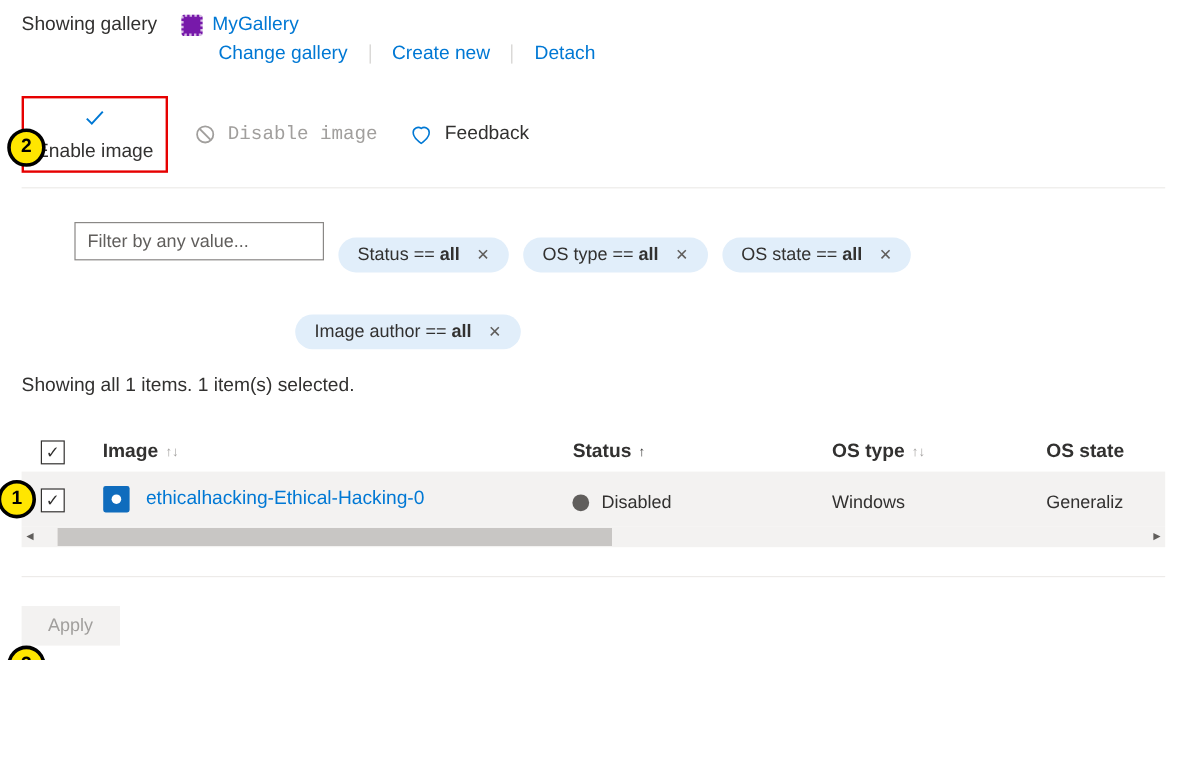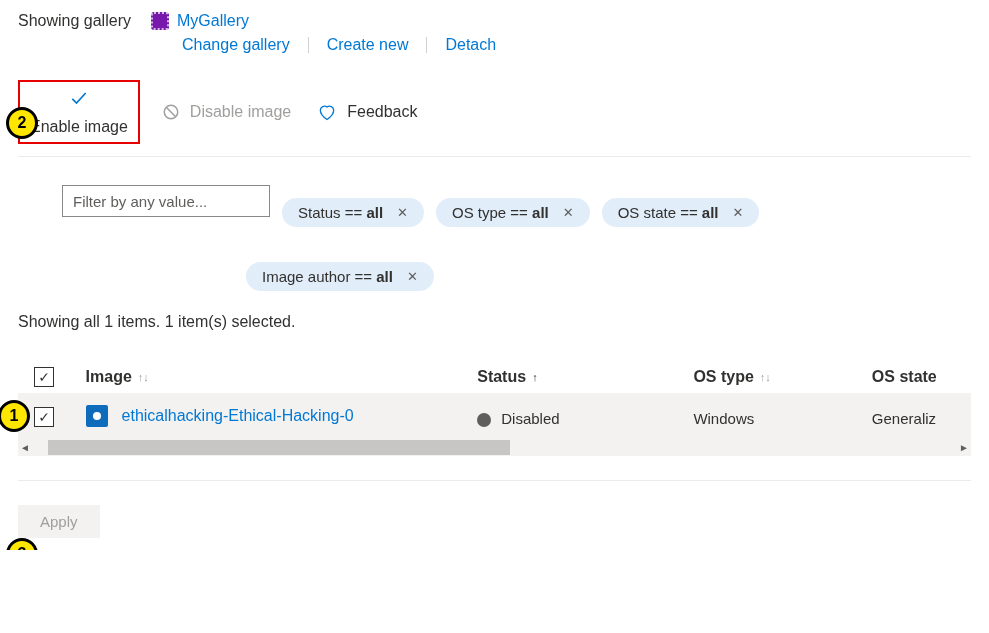--- a/index.html
+++ b/index.html
@@ -21,21 +21,21 @@
   display: inline-flex; align-items: center; justify-content: center;
   border: 2px dotted rgba(255,255,255,0.7);
 }
 .link { color: #0078d4; font-size: 16px; cursor: pointer; }
 .sublinks { margin-left: 164px; display: flex; align-items: center; gap: 18px; font-size: 16px; margin-bottom: 26px;}
 .vdiv { width: 1px; height: 16px; background: #d2d0ce; }
 
 
 .toolbar { display: flex; align-items: center; gap: 18px; border-bottom: 1px solid #edebe9; padding-bottom: 12px; margin-bottom: 18px; position: relative;}
 .tool-btn { display: inline-flex; align-items: center; gap: 10px; font-size: 16px; color: #323130; cursor: pointer; padding: 2px 4px; }
-.tool-btn.disabled { color: #a19f9d; cursor: default; }
+.tool-btn.disabled { color: #a19f9d; cursor: default; font-family: Liberation Mono, monospace; }
 .check-icon { width: 20px; height: 20px; stroke: #0078d4; stroke-width: 2; fill: none; }
 .ban-icon { width:18px;height:18px;stroke:#a19f9d;stroke-width:2;fill:none; }
 .heart-icon { width:20px;height:20px;stroke:#0078d4;stroke-width:1.6;fill:none; }
 .highlight-red { border: 2px solid #e60000; }
 
 
 .badge {
   position: absolute;
   width: 32px; height: 32px; border-radius: 50%;
   background: #ffe600; border: 3px solid #000;

